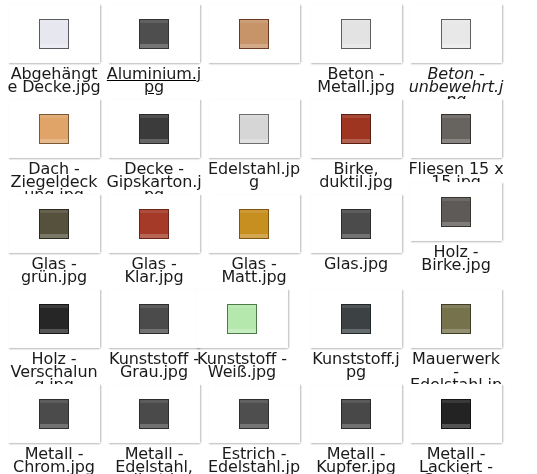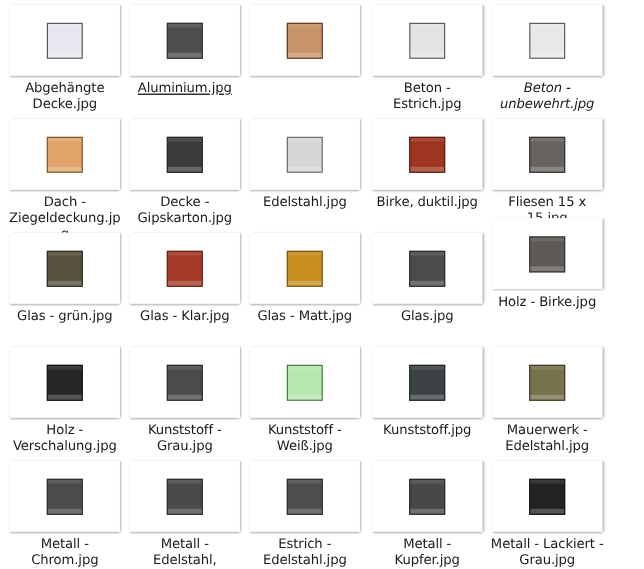--- a/index.html
+++ b/index.html
@@ -61,21 +61,21 @@
   .swatch .sheen-top {
     position: absolute;
     left: 0; right: 0; top: 0;
     height: 3px;
     background: rgba(255,255,255,0.10);
   }
 
   .file-label {
     margin-top: 4px;
     text-align: center;
-    font-size: 11px;
+    font-size: 16px;
     line-height: 13px;
     color: #1a1a1a;
     letter-spacing: -0.1px;
     word-wrap: break-word;
     padding: 0 2px;
   }
 </style>
 </head>
 <body>
 
@@ -106,21 +106,21 @@
         </div>
       </div>
     </div>
     <div class="file-tile" style="left: 306px; top: 4px;">
       <div class="thumb-card">
         <div class="swatch" style="background: rgb(227, 227, 227); border-color: rgb(94, 94, 94);">
           <div class="sheen-top"></div>
           <div class="sheen"></div>
         </div>
       </div>
-      <div class="file-label">Beton - Estrich.jpg</div>
+      <div class="file-label">Beton - Metall.jpg</div>
     </div>
     <div class="file-tile" style="left: 406px; top: 4px; font-style: italic;">
       <div class="thumb-card">
         <div class="swatch" style="background: rgb(232, 232, 232); border-color: rgb(94, 94, 94);">
           <div class="sheen-top"></div>
           <div class="sheen"></div>
         </div>
       </div>
       <div class="file-label">Beton - unbewehrt.jpg</div>
     </div>
@@ -225,21 +225,21 @@
     </div>
     <div class="file-tile" style="left: 104px; top: 289px;">
       <div class="thumb-card">
         <div class="swatch" style="background: rgb(75, 75, 75); border-color: rgb(44, 44, 44);">
           <div class="sheen-top"></div>
           <div class="sheen"></div>
         </div>
       </div>
       <div class="file-label">Kunststoff - Grau.jpg</div>
     </div>
-    <div class="file-tile" style="left: 204px; top: 289px;">
+    <div class="file-tile" style="left: 192px; top: 289px;">
       <div class="thumb-card">
         <div class="swatch" style="background: rgb(181, 232, 173); border-color: rgb(74, 122, 69);">
           <div class="sheen-top"></div>
           <div class="sheen"></div>
         </div>
       </div>
       <div class="file-label">Kunststoff - Weiß.jpg</div>
     </div>
     <div class="file-tile" style="left: 306px; top: 289px;">
       <div class="thumb-card">

